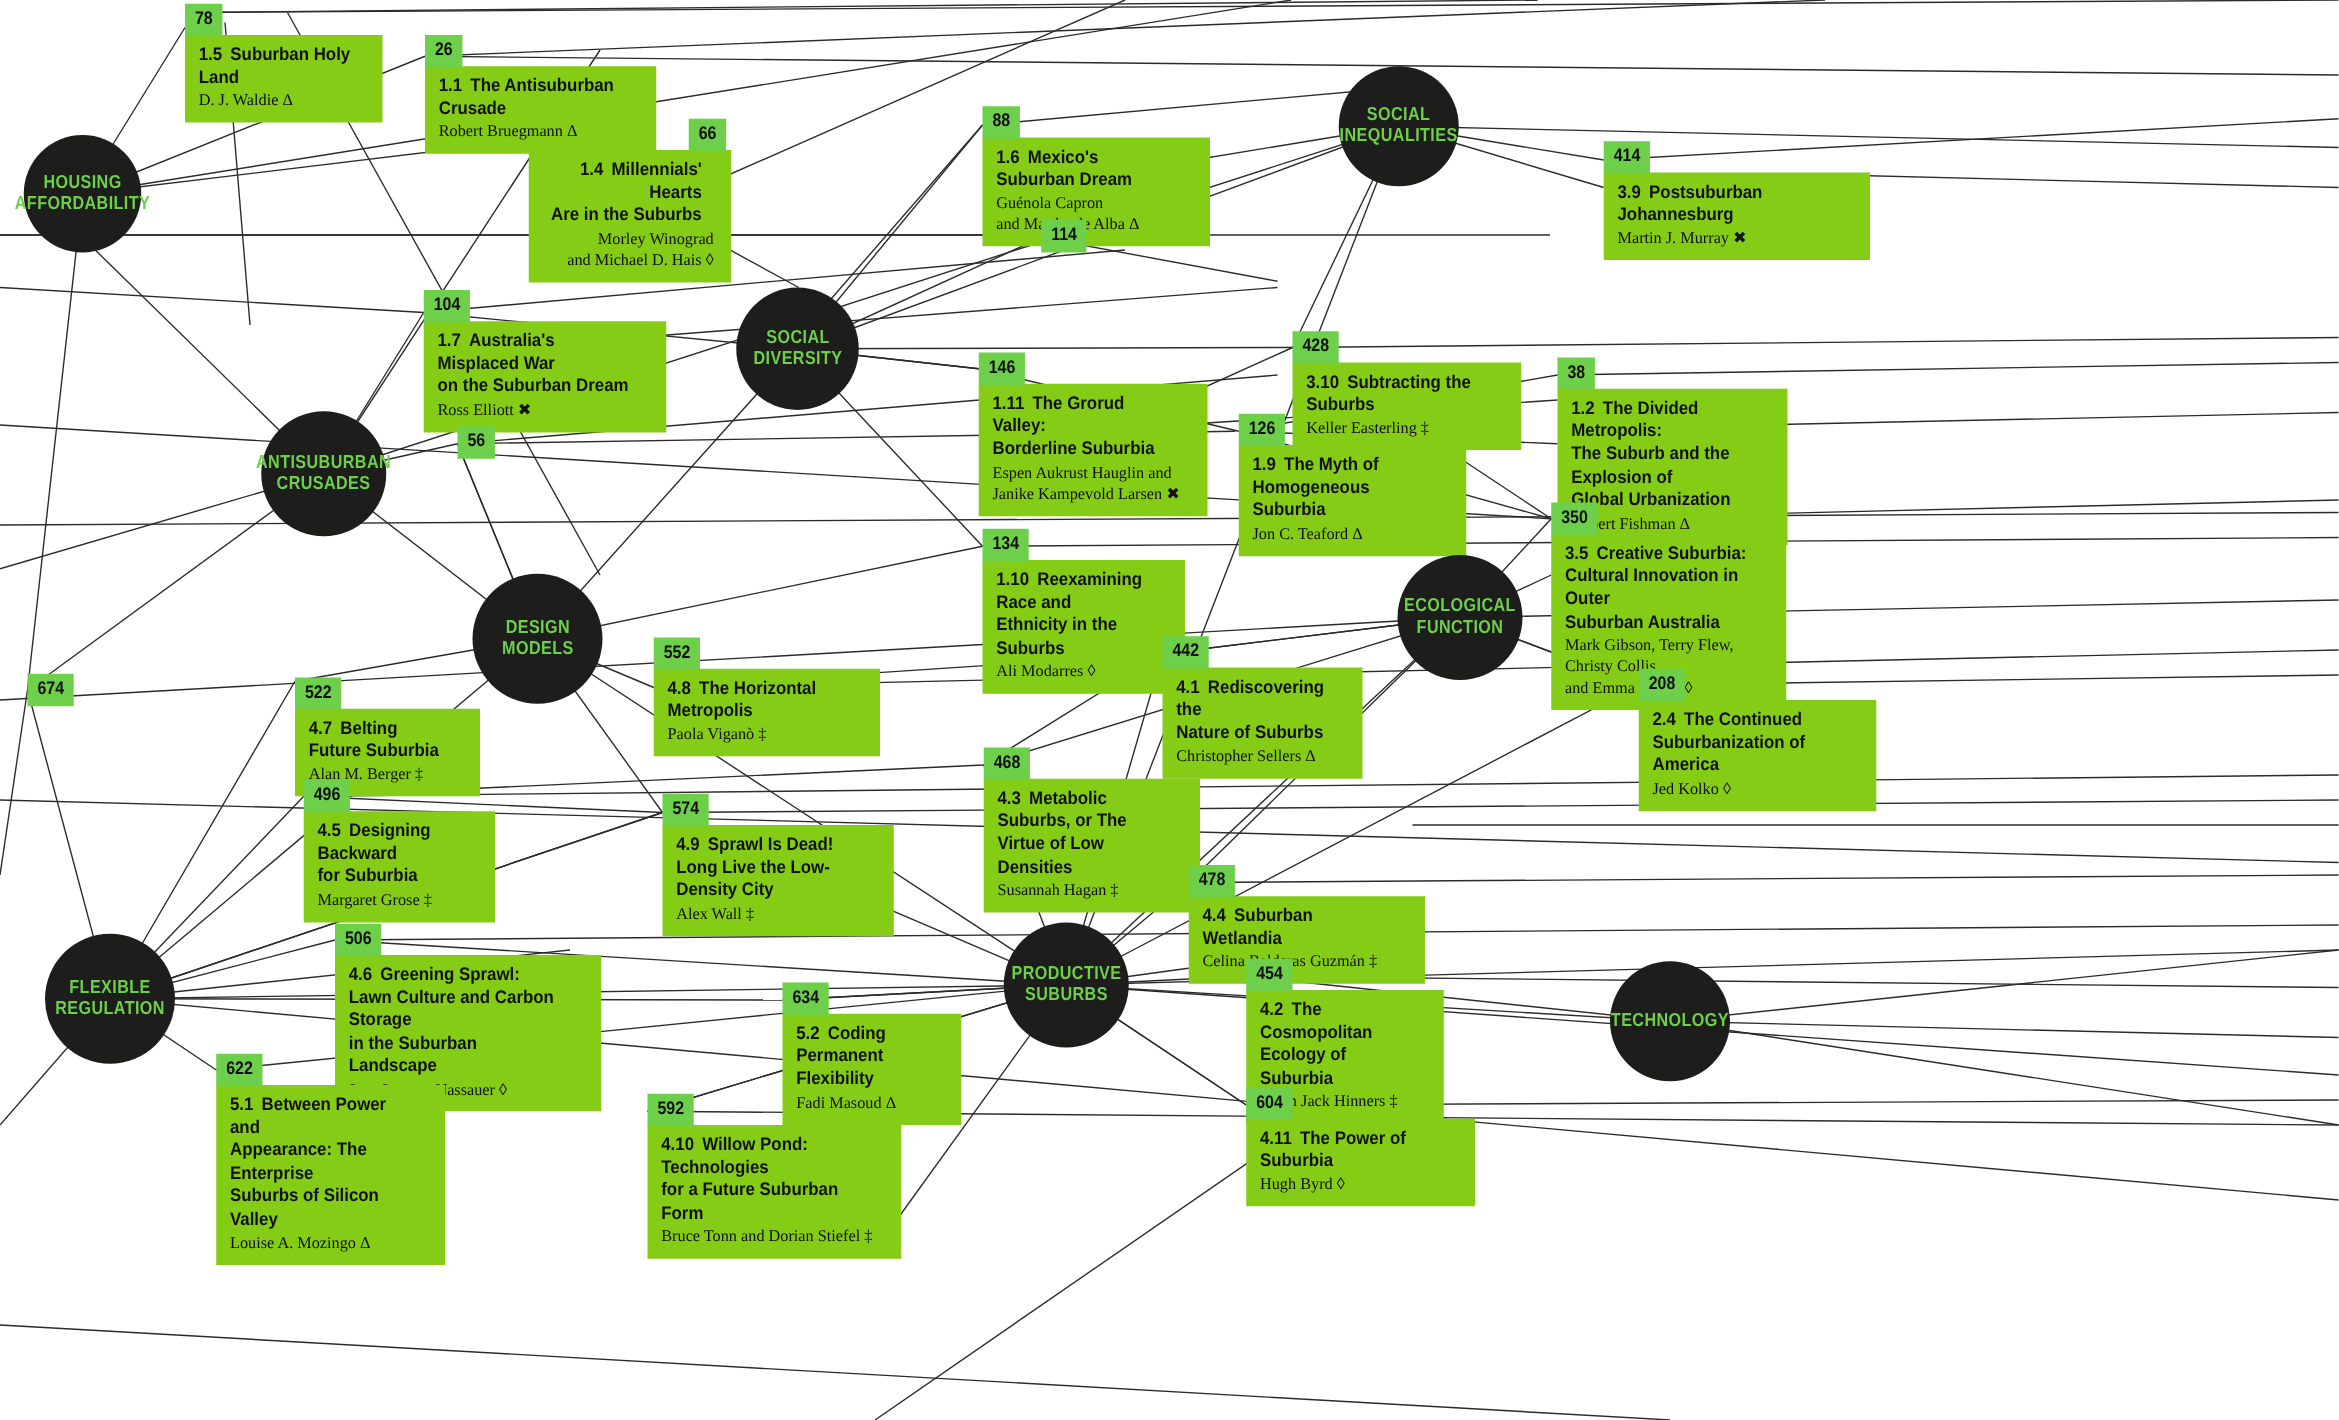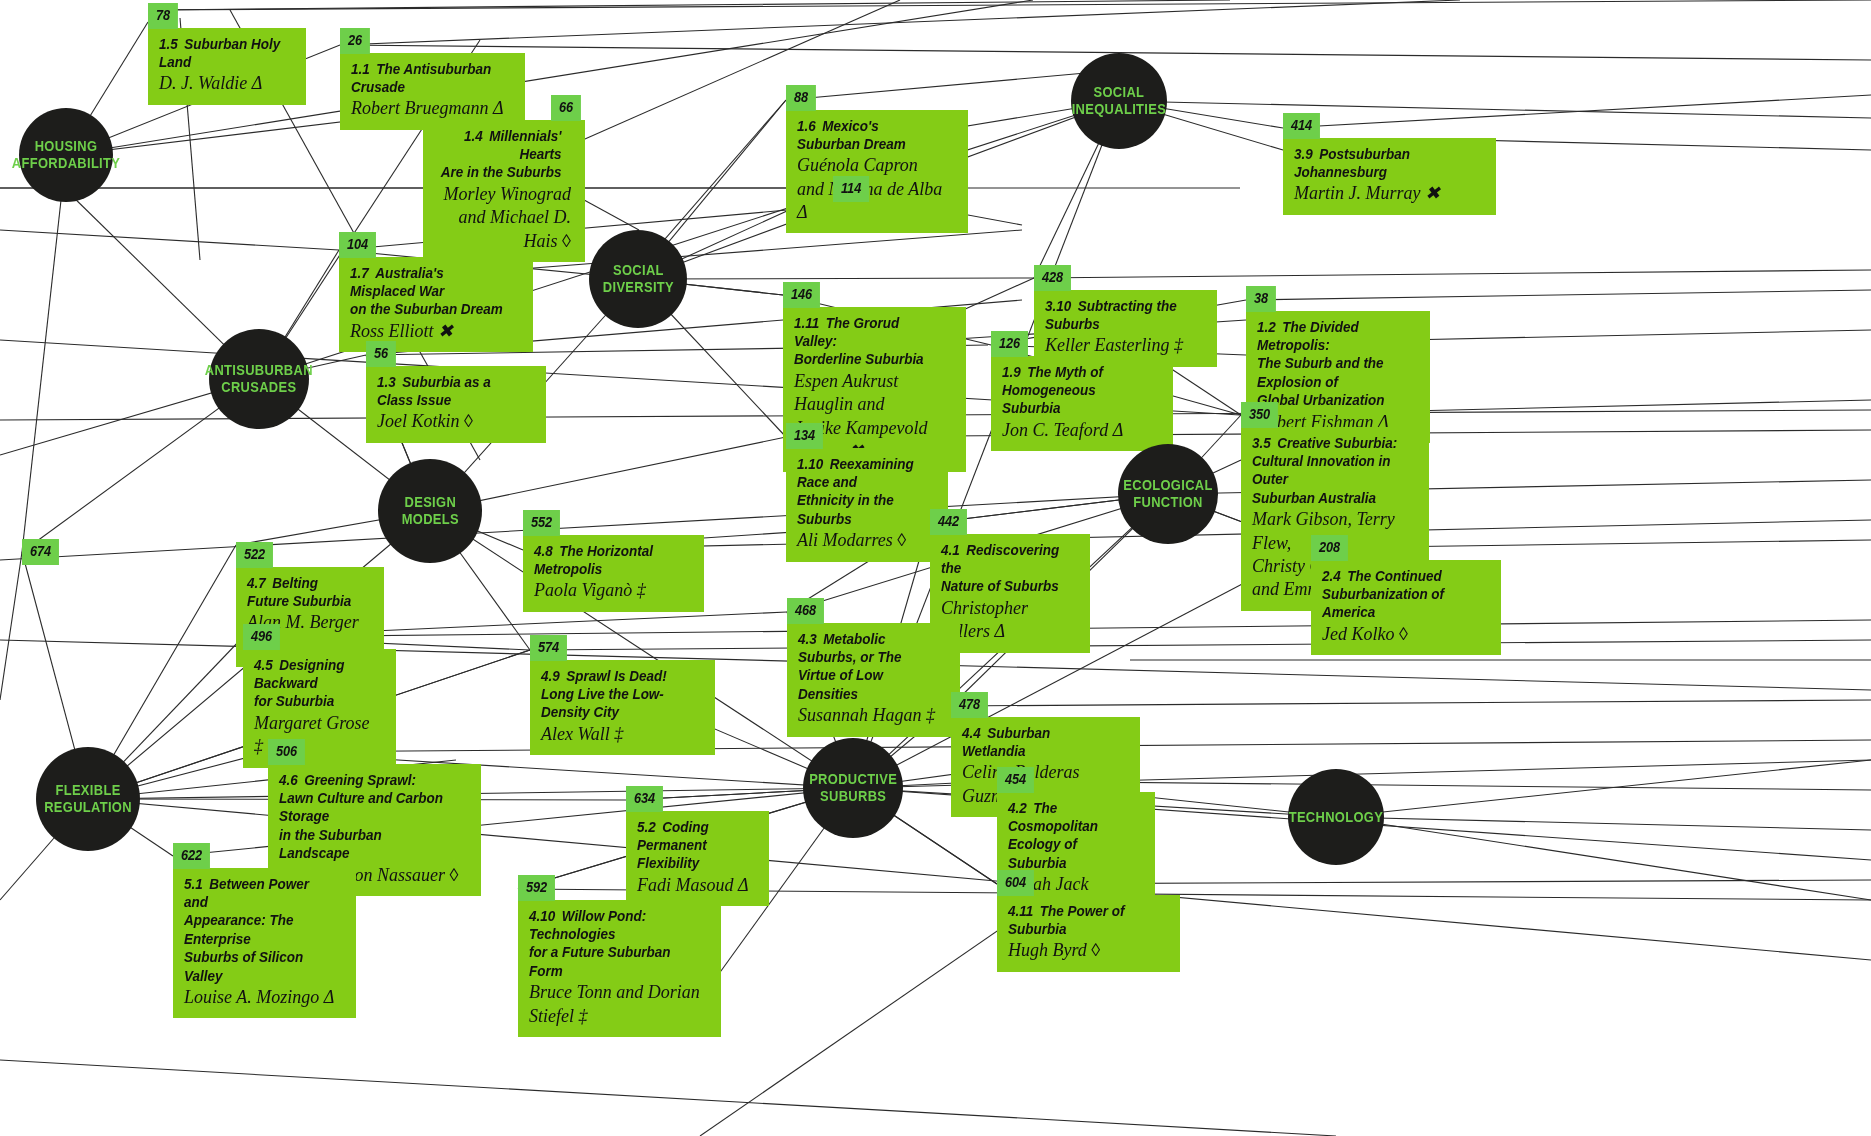--- a/index.html
+++ b/index.html
@@ -17,38 +17,38 @@
     text-align:center;
   }
   .hub .hub-label {
     color:#6ECF4A; font-weight:bold; letter-spacing:.4px;
     font-size:15px; line-height:1.12; text-transform:uppercase;
     font-family:"Liberation Sans", sans-serif;
     transform:scaleX(.86); display:block;
   }
 
   
-  .card { position:absolute; z-index:2;font-style:italic; }
+  .card { position:absolute; z-index:2; }
   .card .pagenum {
     display:inline-block; background:#6ECF4A; color:#111111;
     font-weight:bold; font-size:14.5px; line-height:1;
     padding:5px 9px 6px 9px; transform:scaleX(.88); transform-origin:left center;
     font-family:"Liberation Sans", sans-serif;
   }
   .card .body {
     background:#84cc16; color:#111111; padding:7px 14px 9px 11px;
     margin-top:-1px;
   }
   .card .title {
     font-weight:bold; font-size:14.5px; line-height:1.27; color:#111111;
     font-family:"Liberation Sans", sans-serif; white-space:pre-line;
     transform:scaleX(.93); transform-origin:left top;
   }
   .card .author {
-    font-size:18px; line-height:1.3; color:#111111; margin-top:1px;
+    font-size:13px; line-height:1.3; color:#111111; margin-top:1px;
     font-family:"Liberation Serif", serif; white-space:pre-line;
   }
   .card .title .sec { margin-right:7px; }
 </style>
 </head>
 <body>
 
 <div id="canvas">
   <svg id="edges" viewBox="0 0 1871 1136" preserveAspectRatio="none">
       <line x1="148" y1="10" x2="1871" y2="0" stroke="#2b2b2b" stroke-width="1.1"></line>
@@ -303,24 +303,20 @@
       <div class="card" style="left: 991px; top: 331px;">
         <div><span class="pagenum">126</span></div>
         <div class="body" style="width: 157px;">
           <div class="title"><span class="sec">1.9</span><span>The Myth of Homogeneous
 Suburbia</span></div>
           <div class="author">Jon C. Teaford Δ</div>
         </div>
       </div>
       <div class="card" style="left: 366px; top: 341px;">
         <div><span class="pagenum">56</span></div>
-        <div class="body" style="width: 155px;">
-          <div class="title"><span class="sec">1.3</span><span>Suburbia as a Class Issue</span></div>
-          <div class="author">Joel Kotkin ◊</div>
-        </div>
       </div>
       <div class="card" style="left: 1241px; top: 402px;">
         <div><span class="pagenum">350</span></div>
         <div class="body" style="width: 163px;">
           <div class="title"><span class="sec">3.5</span><span>Creative Suburbia:
 Cultural Innovation in Outer
 Suburban Australia</span></div>
           <div class="author">Mark Gibson, Terry Flew,
 Christy Collis,
 and Emma Felton ◊</div>

